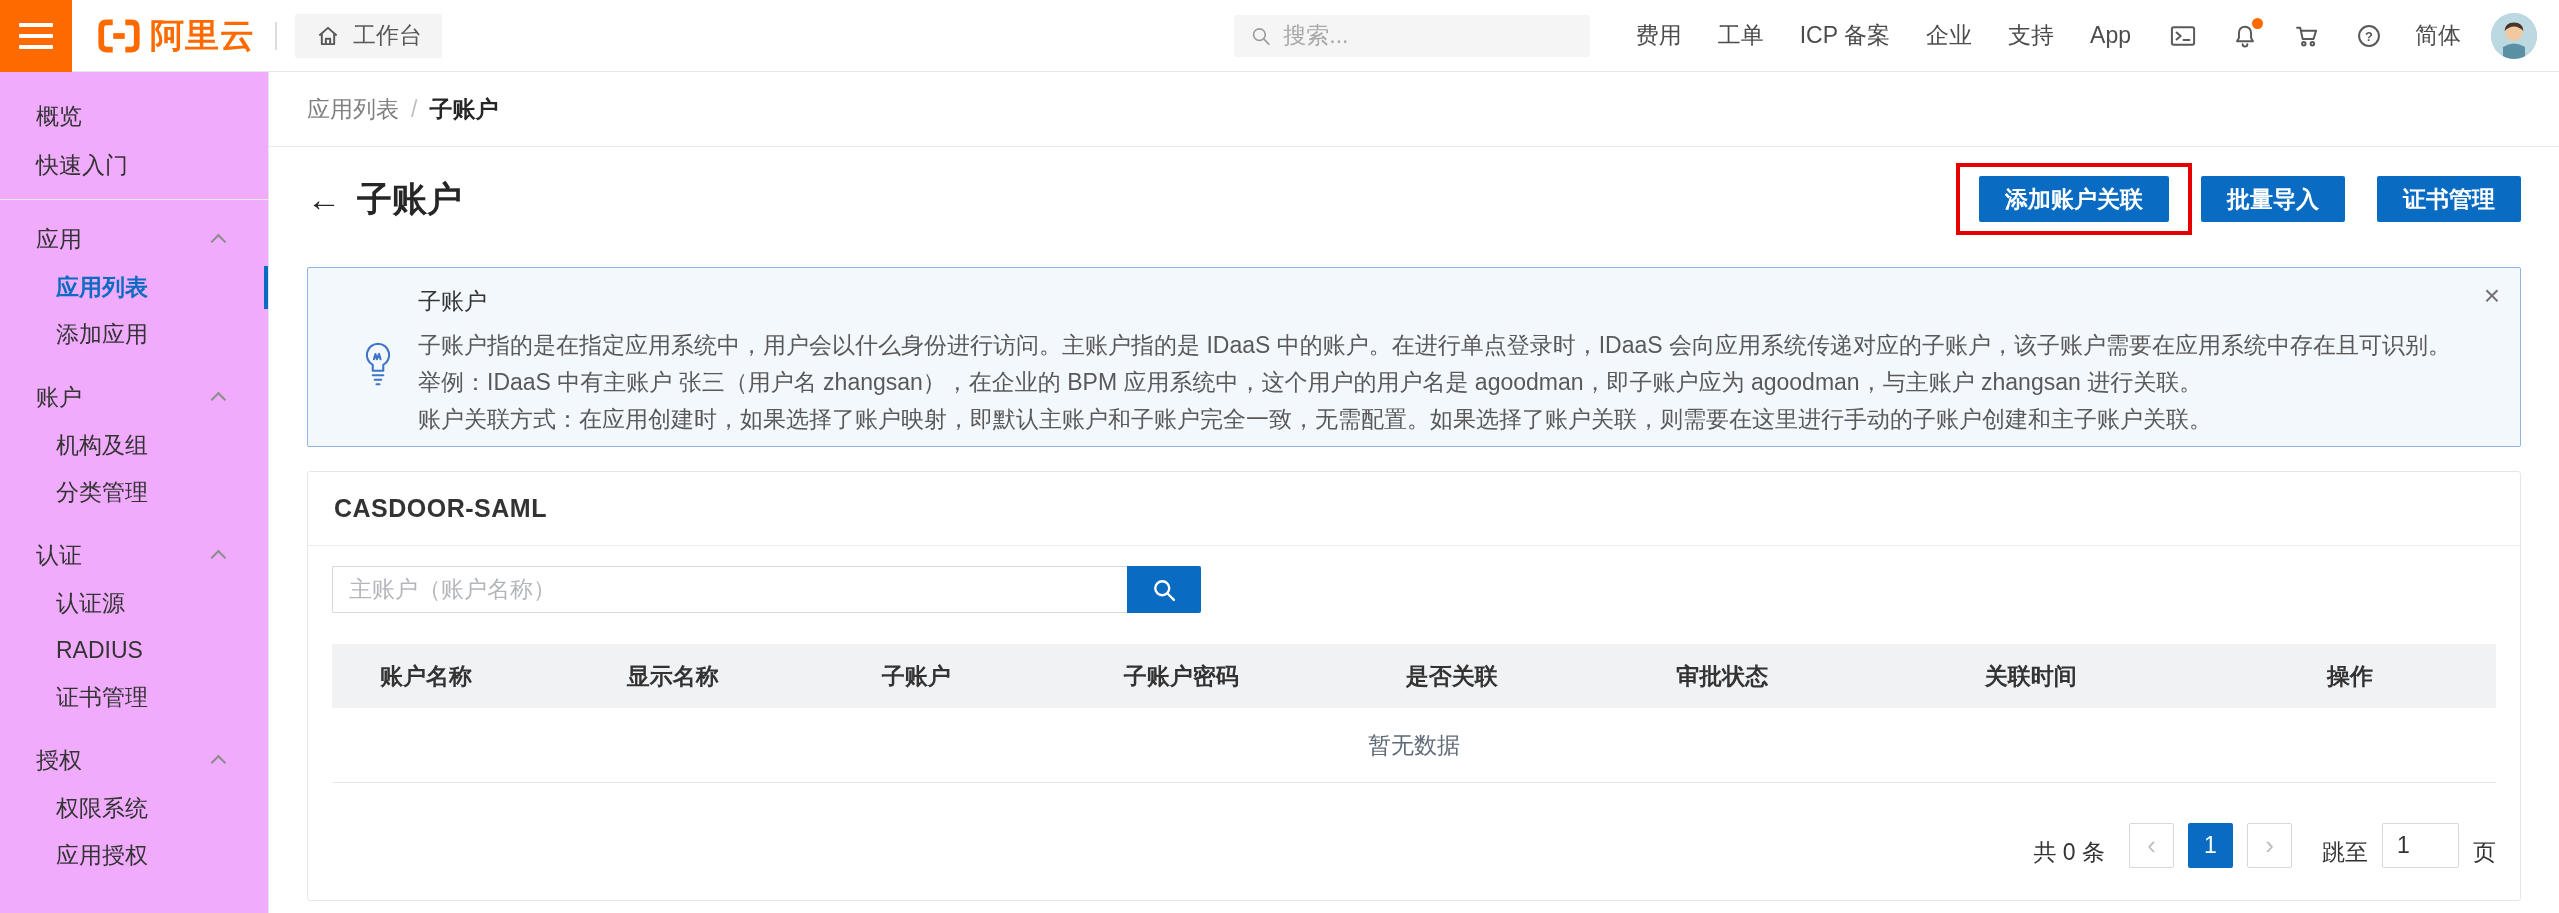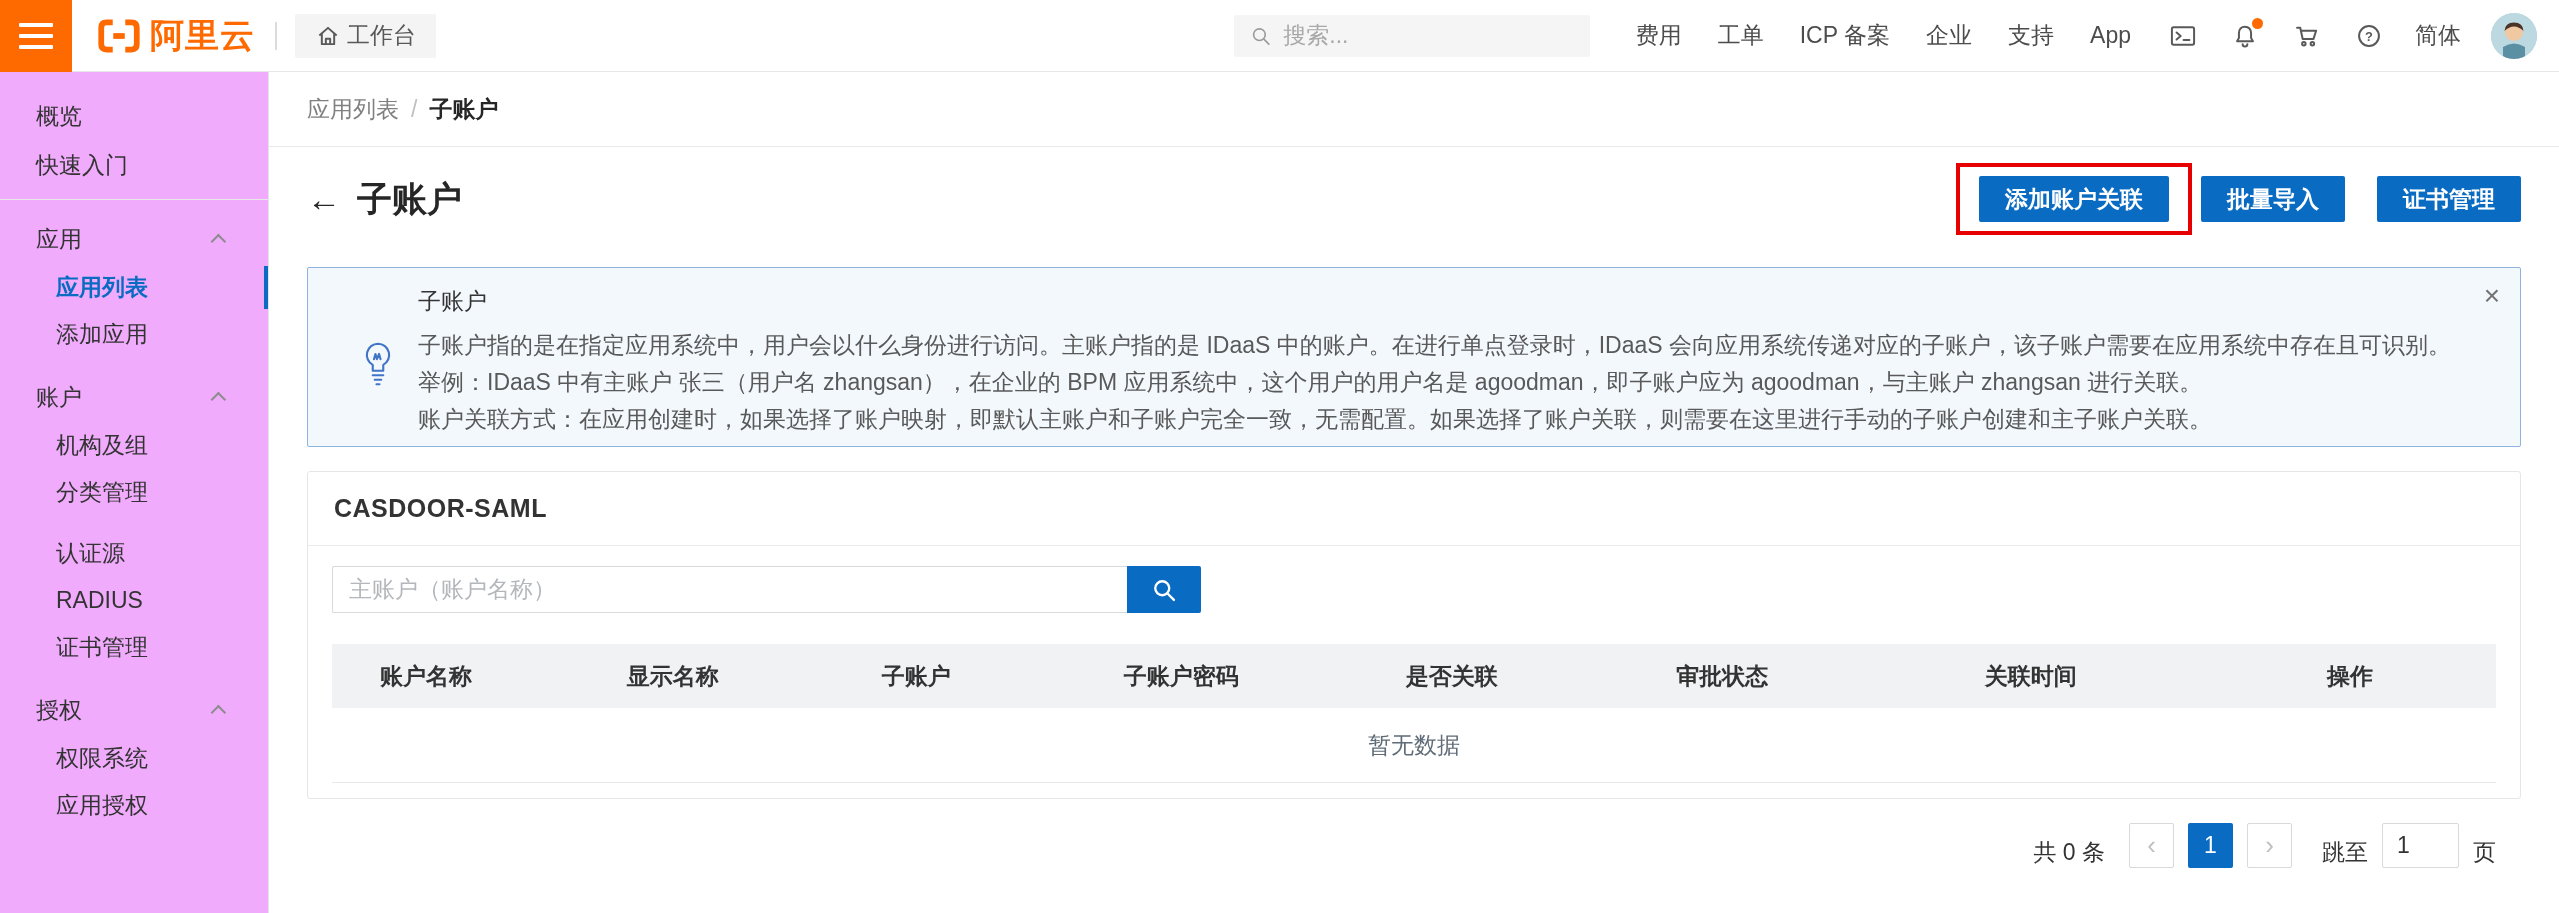--- a/index.html
+++ b/index.html
@@ -8,21 +8,21 @@
 
   
   .topbar { height:72px; display:flex; align-items:center; background:#fff;
     border-bottom:1px solid #e8e8e8; position:relative; z-index:5; }
   .hamburger { width:72px; height:72px; background:#ff6a00; display:flex; flex-direction:column;
     justify-content:center; align-items:center; gap:7px; cursor:pointer; flex:0 0 auto; }
   .hamburger i { display:block; width:34px; height:4px; background:#fff; border-radius:1px; }
   .logo { display:flex; align-items:center; margin-left:24px; gap:8px; }
   .logo-text { color:#ff6a00; font-size:34px; font-weight:700; letter-spacing:1px; }
   .top-vdiv { width:2px; height:28px; background:#dcdcdc; margin:0 18px 0 20px; }
-  .workbench { display:flex; align-items:center; gap:6px; background:#f4f4f5; border-radius:2px;
+  .workbench { display:flex; align-items:center; gap:12px; background:#f4f4f5; border-radius:2px;
     height:44px; padding:0 20px; font-size:23px; color:#595959; cursor:pointer; }
   .top-spacer { flex:1; }
   .top-search { display:flex; align-items:center; gap:12px; width:356px; height:42px;
     background:#f5f5f6; border-radius:2px; padding:0 16px; margin-right:46px; }
   .top-search input { border:none; outline:none; background:transparent; font-size:23px;
     color:#595959; width:100%; font-family:inherit; }
   .top-search input::placeholder { color:#a8a8a8; }
   .top-nav { display:flex; align-items:center; gap:36px; margin-right:36px; }
   .top-nav .nav-item { font-size:23px; color:#4c4c4c; cursor:pointer; white-space:nowrap; }
   .top-icons { display:flex; align-items:center; gap:30px; margin-right:30px; }
@@ -78,21 +78,21 @@
   .notice { margin-top:40px; height:180px; background:#f3f8fd; border:1px solid #8fb3e0;
     border-radius:2px; position:relative; padding:18px 60px 0 110px; }
   .notice-bulb { position:absolute; left:52px; top:72px; }
   .notice-title { font-size:23px; color:#333; margin-bottom:10px; }
   .notice-line { font-size:23px; color:#595959; line-height:37px; white-space:nowrap;
     overflow:hidden; }
   .notice-close { position:absolute; top:14px; right:20px; font-size:28px; color:#737373;
     cursor:pointer; line-height:1; }
 
   
-  .card { margin-top:24px; height:328px; border:1px solid #e4e6e8; border-radius:3px;
+  .card { margin-top:24px; height:430px; border:1px solid #e4e6e8; border-radius:3px;
     background:#fff; }
   .card-header { height:74px; display:flex; align-items:center; padding:0 26px;
     border-bottom:1px solid #e9ebed; }
   .card-title { font-size:25px; font-weight:700; color:#333; letter-spacing:.5px; }
   .search-row { display:flex; align-items:center; padding:20px 24px 0 24px; }
   .search-input { width:795px; height:47px; border:1px solid #d7d9dc; border-right:none;
     border-radius:2px 0 0 2px; font-size:23px; padding:0 16px; color:#333; outline:none;
     font-family:inherit; }
   .search-input::placeholder { color:#b3b6ba; }
   .search-btn { width:74px; height:47px; background:#0a6bc2; border:none; border-radius:0 2px 2px 0;
@@ -228,20 +228,24 @@
       </div>
       <div class="child">
         <span>机构及组</span>
       </div>
       <div class="child">
         <span>分类管理</span>
       </div>
     </div>
 
     <div class="group">
+      <div class="group-label">
+        <span>认证</span>
+        <span class="caret-up"></span>
+      </div>
       <div class="child">
         <span>认证源</span>
       </div>
       <div class="child">
         <span>RADIUS</span>
       </div>
       <div class="child">
         <span>证书管理</span>
       </div>
     </div>

